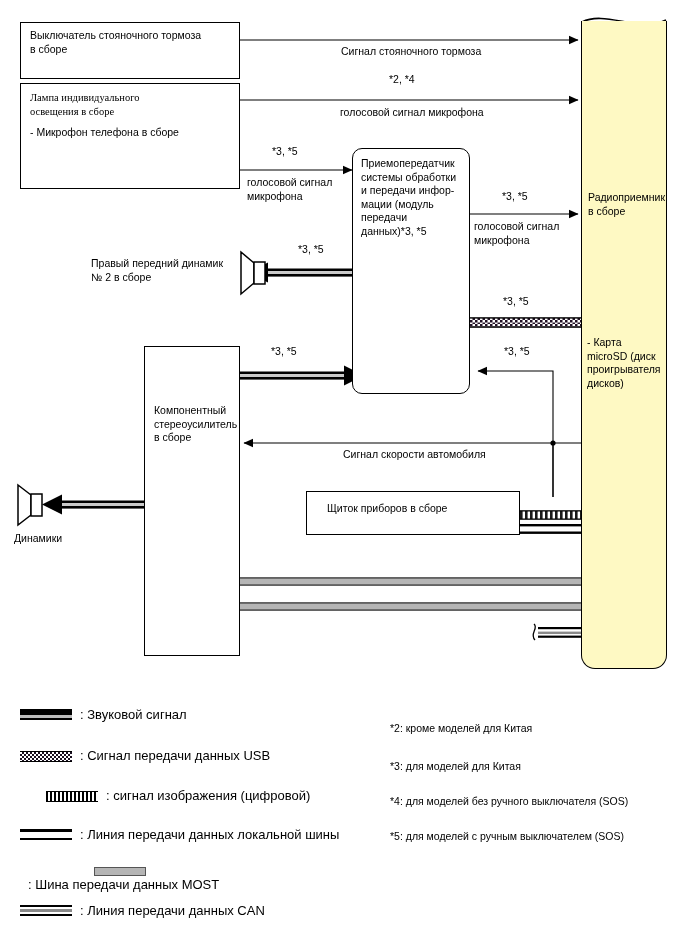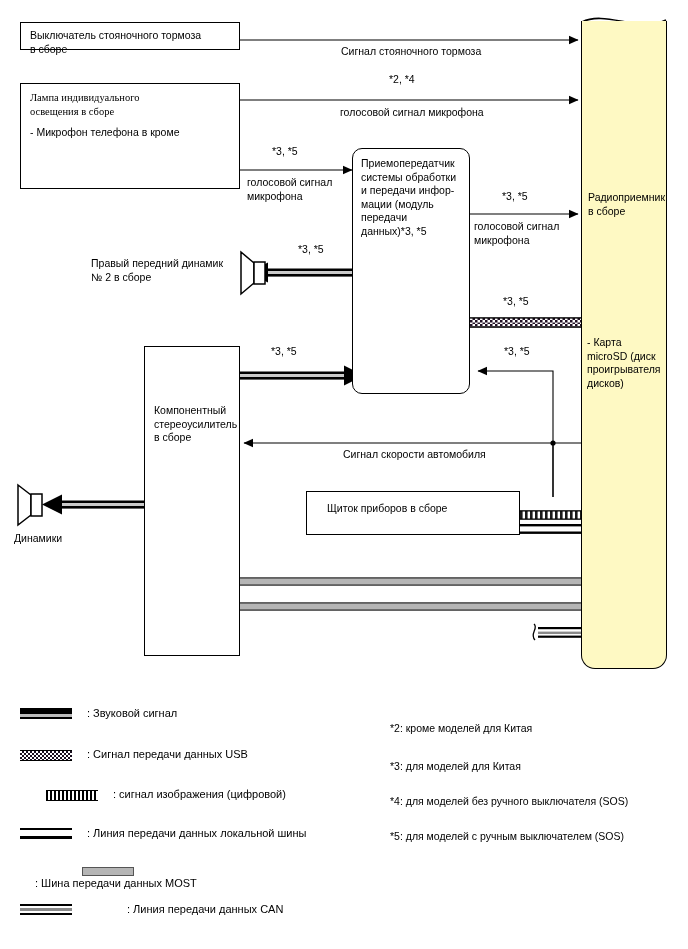--- a/index.html
+++ b/index.html
@@ -17,21 +17,21 @@
     border-bottom:1.6px solid #000;border-top:none;
     border-bottom-left-radius:14px;border-bottom-right-radius:14px;
   }
   .transbox{
     position:absolute;background:#fff;box-sizing:border-box;
     border:1.5px solid #000;border-radius:10px;
   }
   svg{position:absolute;left:0;top:0;overflow:visible;}
   .legend-row{position:absolute;display:flex;align-items:center;}
   .legend-sample{width:52px;height:11px;position:relative;flex:0 0 auto;}
-  .legend-label{font-size:11px;margin-left:15px;white-space:pre;}
+  .legend-label{font-size:13px;margin-left:8px;white-space:pre;}
   
   .ls-audio{position:absolute;left:0;right:0;top:0;height:11px;
      background:linear-gradient(to bottom,#000 0,#000 6px,#bdbdbd 6px,#bdbdbd 9px,#000 9px,#000 11px);}
   .ls-usb{position:absolute;left:0;right:0;top:1px;height:9px;background:#cfcfcf;
      border-top:1.5px solid #000;border-bottom:1.5px solid #000;
      background-image:repeating-conic-gradient(#1a1020 0% 25%, #ffffff 0% 50%);
      background-size:4px 4px;}
   .ls-video{position:absolute;left:0;right:0;top:1px;height:9px;background:#fff;
      border-top:1.6px solid #000;border-bottom:1.6px solid #000;
      background-image:repeating-linear-gradient(to right,#000 0 2px,#fff 2px 4px);}
@@ -155,29 +155,29 @@
       <path d="M241,252 L254,263 L254,283 L241,294 z" fill="#fff" stroke="#000" stroke-width="1.5"></path>
       <rect x="254" y="262" width="11" height="22" fill="#fff" stroke="#000" stroke-width="1.5"></rect>
     </g>
 
     <g>
       <path d="M18,485 L31,495 L31,515 L18,525 z" fill="#fff" stroke="#000" stroke-width="1.5"></path>
       <rect x="31" y="494" width="11" height="22" fill="#fff" stroke="#000" stroke-width="1.5"></rect>
     </g>
   </svg>
 
-  <div class="box" style="left:20px;top:22px;width:220px;height:28px;">
+  <div class="box" style="left:20px;top:22px;width:220px;height:57px;">
     <div class="txt" style="left:9px;top:6px;">Выключатель стояночного тормоза
 в сборе</div>
   </div>
 
   <div class="box" style="left:20px;top:83px;width:220px;height:106px;">
     <div class="txt" style="left:9px;top:7px;font-family:Liberation Serif, serif;">Лампа индивидуального
 освещения в сборе</div>
-    <div class="txt" style="left:9px;top:42px;">- Микрофон телефона в кроме</div>
+    <div class="txt" style="left:9px;top:42px;">- Микрофон телефона в сборе</div>
   </div>
 
   <div class="transbox" style="left:352px;top:148px;width:118px;height:246px;">
     <div class="txt" style="left:8px;top:8px;">Приемопередатчик
 системы обработки
 и передачи инфор-
 мации (модуль
 передачи
 данных)*3, *5</div>
   </div>
@@ -256,21 +256,21 @@
           <div class="ls-local"></div>
         </div>
         <div class="legend-label">: Линия передачи данных локальной шины</div>
       </div>
       <div class="legend-row" style="left: 20px; top: 866px; flex-direction: column;">
         <div class="legend-sample">
           <div class="ls-most"></div>
         </div>
         <div class="legend-label">: Шина передачи данных MOST</div>
       </div>
-      <div class="legend-row" style="left: 20px; top: 903px; gap: 40px;">
+      <div class="legend-row" style="left: 20px; top: 903px;">
         <div class="legend-sample">
           <div class="ls-can"></div>
         </div>
         <div class="legend-label">: Линия передачи данных CAN</div>
       </div>
     </div>
 
   <div id="footnotes">
       <div class="txt" style="left: 390px; top: 722px;">*2: кроме моделей для Китая</div>
       <div class="txt" style="left: 390px; top: 760px;">*3: для моделей для Китая</div>

